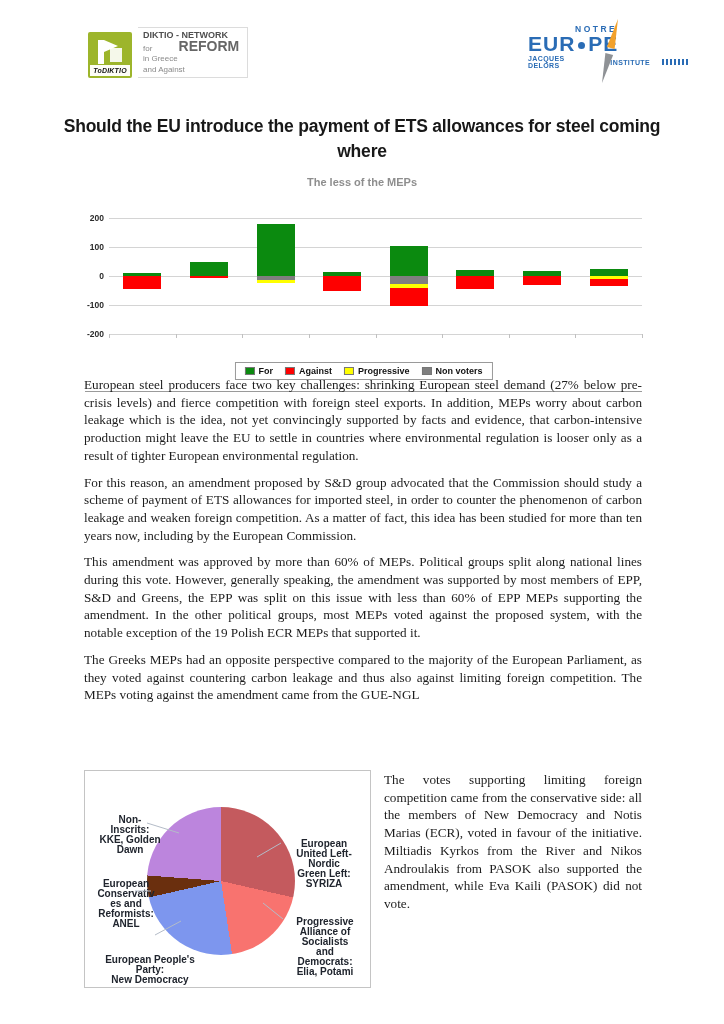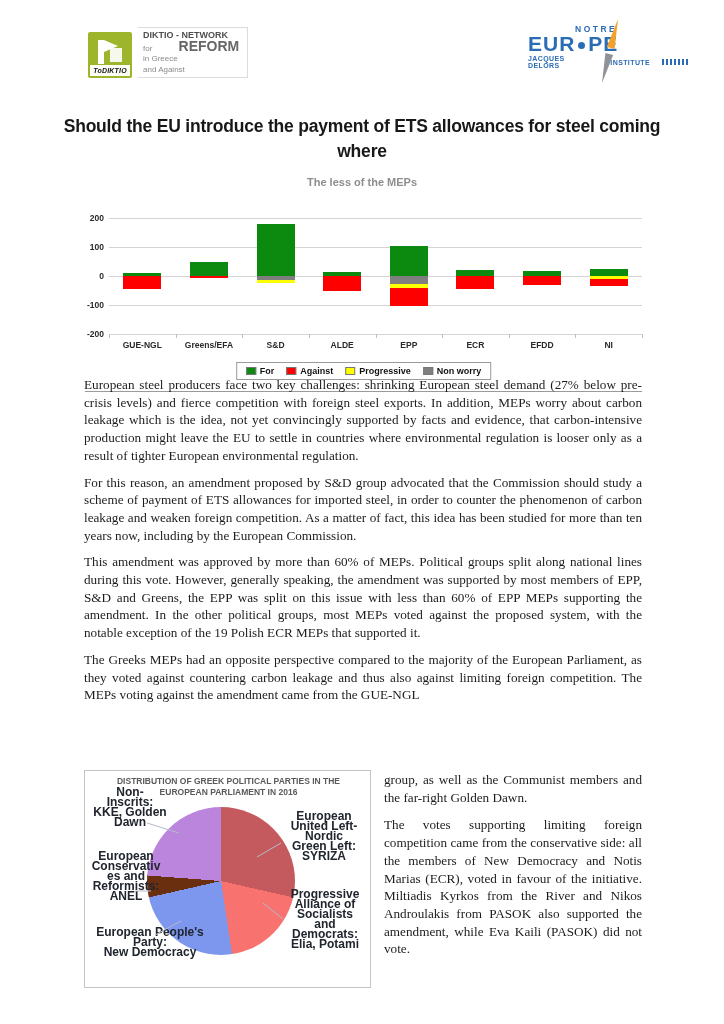--- a/index.html
+++ b/index.html
@@ -57,21 +57,21 @@
   .col-right { position:absolute; left:384px; top:771px; width:258px;
       font-family:"Liberation Serif", serif; font-size:13.2px; line-height:17.7px; text-align:justify; color:#1c1c1c; }
   .col-right p { margin-bottom:10px; }
 
   
   .piebox { position:absolute; left:84px; top:770px; width:287px; height:218px; border:1px solid #c4c4c4; background:#fff; }
   .pietitle { position:absolute; left:10px; top:5px; width:267px; text-align:center; white-space:pre-line;
       font-size:8.5px; font-weight:700; color:#5a5a5a; line-height:11px; }
   .piecircle { position:absolute; left:62px; top:36px; width:148px; height:148px; border-radius:50%; }
   .pielabel { position:absolute; white-space:pre-line; text-align:center;
-      font-size:12px; font-weight:700; color:#20252e; line-height:10px; }
+      font-size:10px; font-weight:700; color:#20252e; line-height:10px;margin-top:28px; }
   .leaders { position:absolute; left:0; top:0; }
 </style>
 </head>
 <body>
 
 <div class="diktio">
   <div class="diktio-box">
     <svg width="44" height="46" viewBox="0 0 44 46">
       <rect x="10" y="8" width="6" height="24" fill="#ffffff"></rect>
       <polygon points="16,8 30,14 16,20" fill="#ffffff"></polygon>
@@ -150,62 +150,50 @@
       <div class="seg" style="left: 280.812px; top: 65.83px; height: 4.06px; background: rgb(255, 255, 0);"></div>
       <div class="seg" style="left: 280.812px; top: 69.89px; height: 18.27px; background: rgb(254, 0, 0);"></div>
       <div class="seg" style="left: 347.438px; top: 51.62px; height: 6.38px; background: rgb(11, 138, 15);"></div>
       <div class="seg" style="left: 347.438px; top: 58px; height: 13.05px; background: rgb(254, 0, 0);"></div>
       <div class="seg" style="left: 414.062px; top: 52.78px; height: 5.22px; background: rgb(11, 138, 15);"></div>
       <div class="seg" style="left: 414.062px; top: 58px; height: 9.28px; background: rgb(254, 0, 0);"></div>
       <div class="seg" style="left: 480.688px; top: 51.04px; height: 6.96px; background: rgb(11, 138, 15);"></div>
       <div class="seg" style="left: 480.688px; top: 58px; height: 2.9px; background: rgb(255, 255, 0);"></div>
       <div class="seg" style="left: 480.688px; top: 60.9px; height: 6.67px; background: rgb(254, 0, 0);"></div>
     </div>
-  <div class="xlabels" id="xlabels">
-      <div class="xtick" style="left: 0px; width: 66.625px;">GUE-NGL</div>
-      <div class="xtick" style="left: 66.625px; width: 66.625px;">Greens/EFA</div>
-      <div class="xtick" style="left: 133.25px; width: 66.625px;">S&amp;D</div>
-      <div class="xtick" style="left: 199.875px; width: 66.625px;">ALDE</div>
-      <div class="xtick" style="left: 266.5px; width: 66.625px;">EPP</div>
-      <div class="xtick" style="left: 333.125px; width: 66.625px;">ECR</div>
-      <div class="xtick" style="left: 399.75px; width: 66.625px;">EFDD</div>
-      <div class="xtick" style="left: 466.375px; width: 66.625px;">NI</div>
-    </div>
   <div class="legend" id="legend">
       <div class="legend-item">
         <span class="legend-swatch" style="background: rgb(11, 138, 15);"></span>
         <span>For</span>
       </div>
       <div class="legend-item">
         <span class="legend-swatch" style="background: rgb(254, 0, 0);"></span>
         <span>Against</span>
       </div>
       <div class="legend-item">
         <span class="legend-swatch" style="background: rgb(255, 255, 0);"></span>
         <span>Progressive</span>
       </div>
       <div class="legend-item">
         <span class="legend-swatch" style="background: rgb(127, 127, 127);"></span>
-        <span>Non worry</span>
+        <span>Non voters</span>
       </div>
     </div>
 </div>
 
 <div class="divider"></div>
 
 <div class="bodytext">
   <p>European steel producers face two key challenges: shrinking European steel demand (27% below pre-crisis levels) and fierce competition with foreign steel exports. In addition, MEPs worry about carbon leakage which is the idea, not yet convincingly supported by facts and evidence, that carbon-intensive production might leave the EU to settle in countries where environmental regulation is looser only as a result of tighter European environmental regulation.</p>
   <p>For this reason, an amendment proposed by S&amp;D group advocated that the Commission should study a scheme of payment of ETS allowances for imported steel, in order to counter the phenomenon of carbon leakage and weaken foreign competition. As a matter of fact, this idea has been studied for more than ten years now, including by the European Commission.</p>
   <p>This amendment was approved by more than 60% of MEPs. Political groups split along national lines during this vote. However, generally speaking, the amendment was supported by most members of EPP, S&amp;D and Greens, the EPP was split on this issue with less than 60% of EPP MEPs supporting the amendment. In the other political groups, most MEPs voted against the proposed system, with the notable exception of the 19 Polish ECR MEPs that supported it.</p>
   <p style="margin-bottom:8px;">The Greeks MEPs had an opposite perspective compared to the majority of the European Parliament, as they voted against countering carbon leakage and thus also against limiting foreign competition. The MEPs voting against the amendment came from the GUE-NGL</p>
 </div>
 
 <div class="piebox">
-  <div class="pietitle">DISTRIBUTION OF GREEK POLITICAL PARTIES IN THE
-EUROPEAN PARLIAMENT IN 2016</div>
   <div class="piecircle" id="piecircle" style="background: conic-gradient(rgb(196, 90, 94) 0deg, rgb(196, 90, 94) 102.857deg, rgb(248, 115, 111) 102.857deg, rgb(248, 115, 111) 171.429deg, rgb(125, 150, 238) 171.429deg, rgb(125, 150, 238) 257.143deg, rgb(106, 47, 14) 257.143deg, rgb(106, 47, 14) 274.286deg, rgb(188, 133, 221) 274.286deg, rgb(188, 133, 221) 360deg);"></div>
   <div id="pielabels">
       <div class="pielabel" style="left: 194px; top: 40px; width: 90px;">European
 United Left-
 Nordic
 Green Left:
 SYRIZA</div>
       <div class="pielabel" style="left: 197px; top: 118px; width: 86px;">Progressive
 Alliance of
 Socialists
@@ -228,15 +216,14 @@
   <svg class="leaders" width="287" height="218">
     <polyline points="62,52 94,62" fill="none" stroke="#b4bcc8" stroke-width="1"></polyline>
     <polyline points="196,72 172,86" fill="none" stroke="#b4bcc8" stroke-width="1"></polyline>
     <polyline points="198,148 178,132" fill="none" stroke="#b4bcc8" stroke-width="1"></polyline>
     <polyline points="50,120 66,120" fill="none" stroke="#b4bcc8" stroke-width="1"></polyline>
     <polyline points="70,164 96,150" fill="none" stroke="#b4bcc8" stroke-width="1"></polyline>
   </svg>
 </div>
 
 <div class="col-right">
-  <p>group, as well as the Communist members and the far-right Golden Dawn.</p>
   <p>The votes supporting limiting foreign competition came from the conservative side: all the members of New Democracy and Notis Marias (ECR), voted in favour of the initiative. Miltiadis Kyrkos from the River and Nikos Androulakis from PASOK also supported the amendment, while Eva Kaili (PASOK) did not vote.</p>
 </div>
 
 </body></html>

